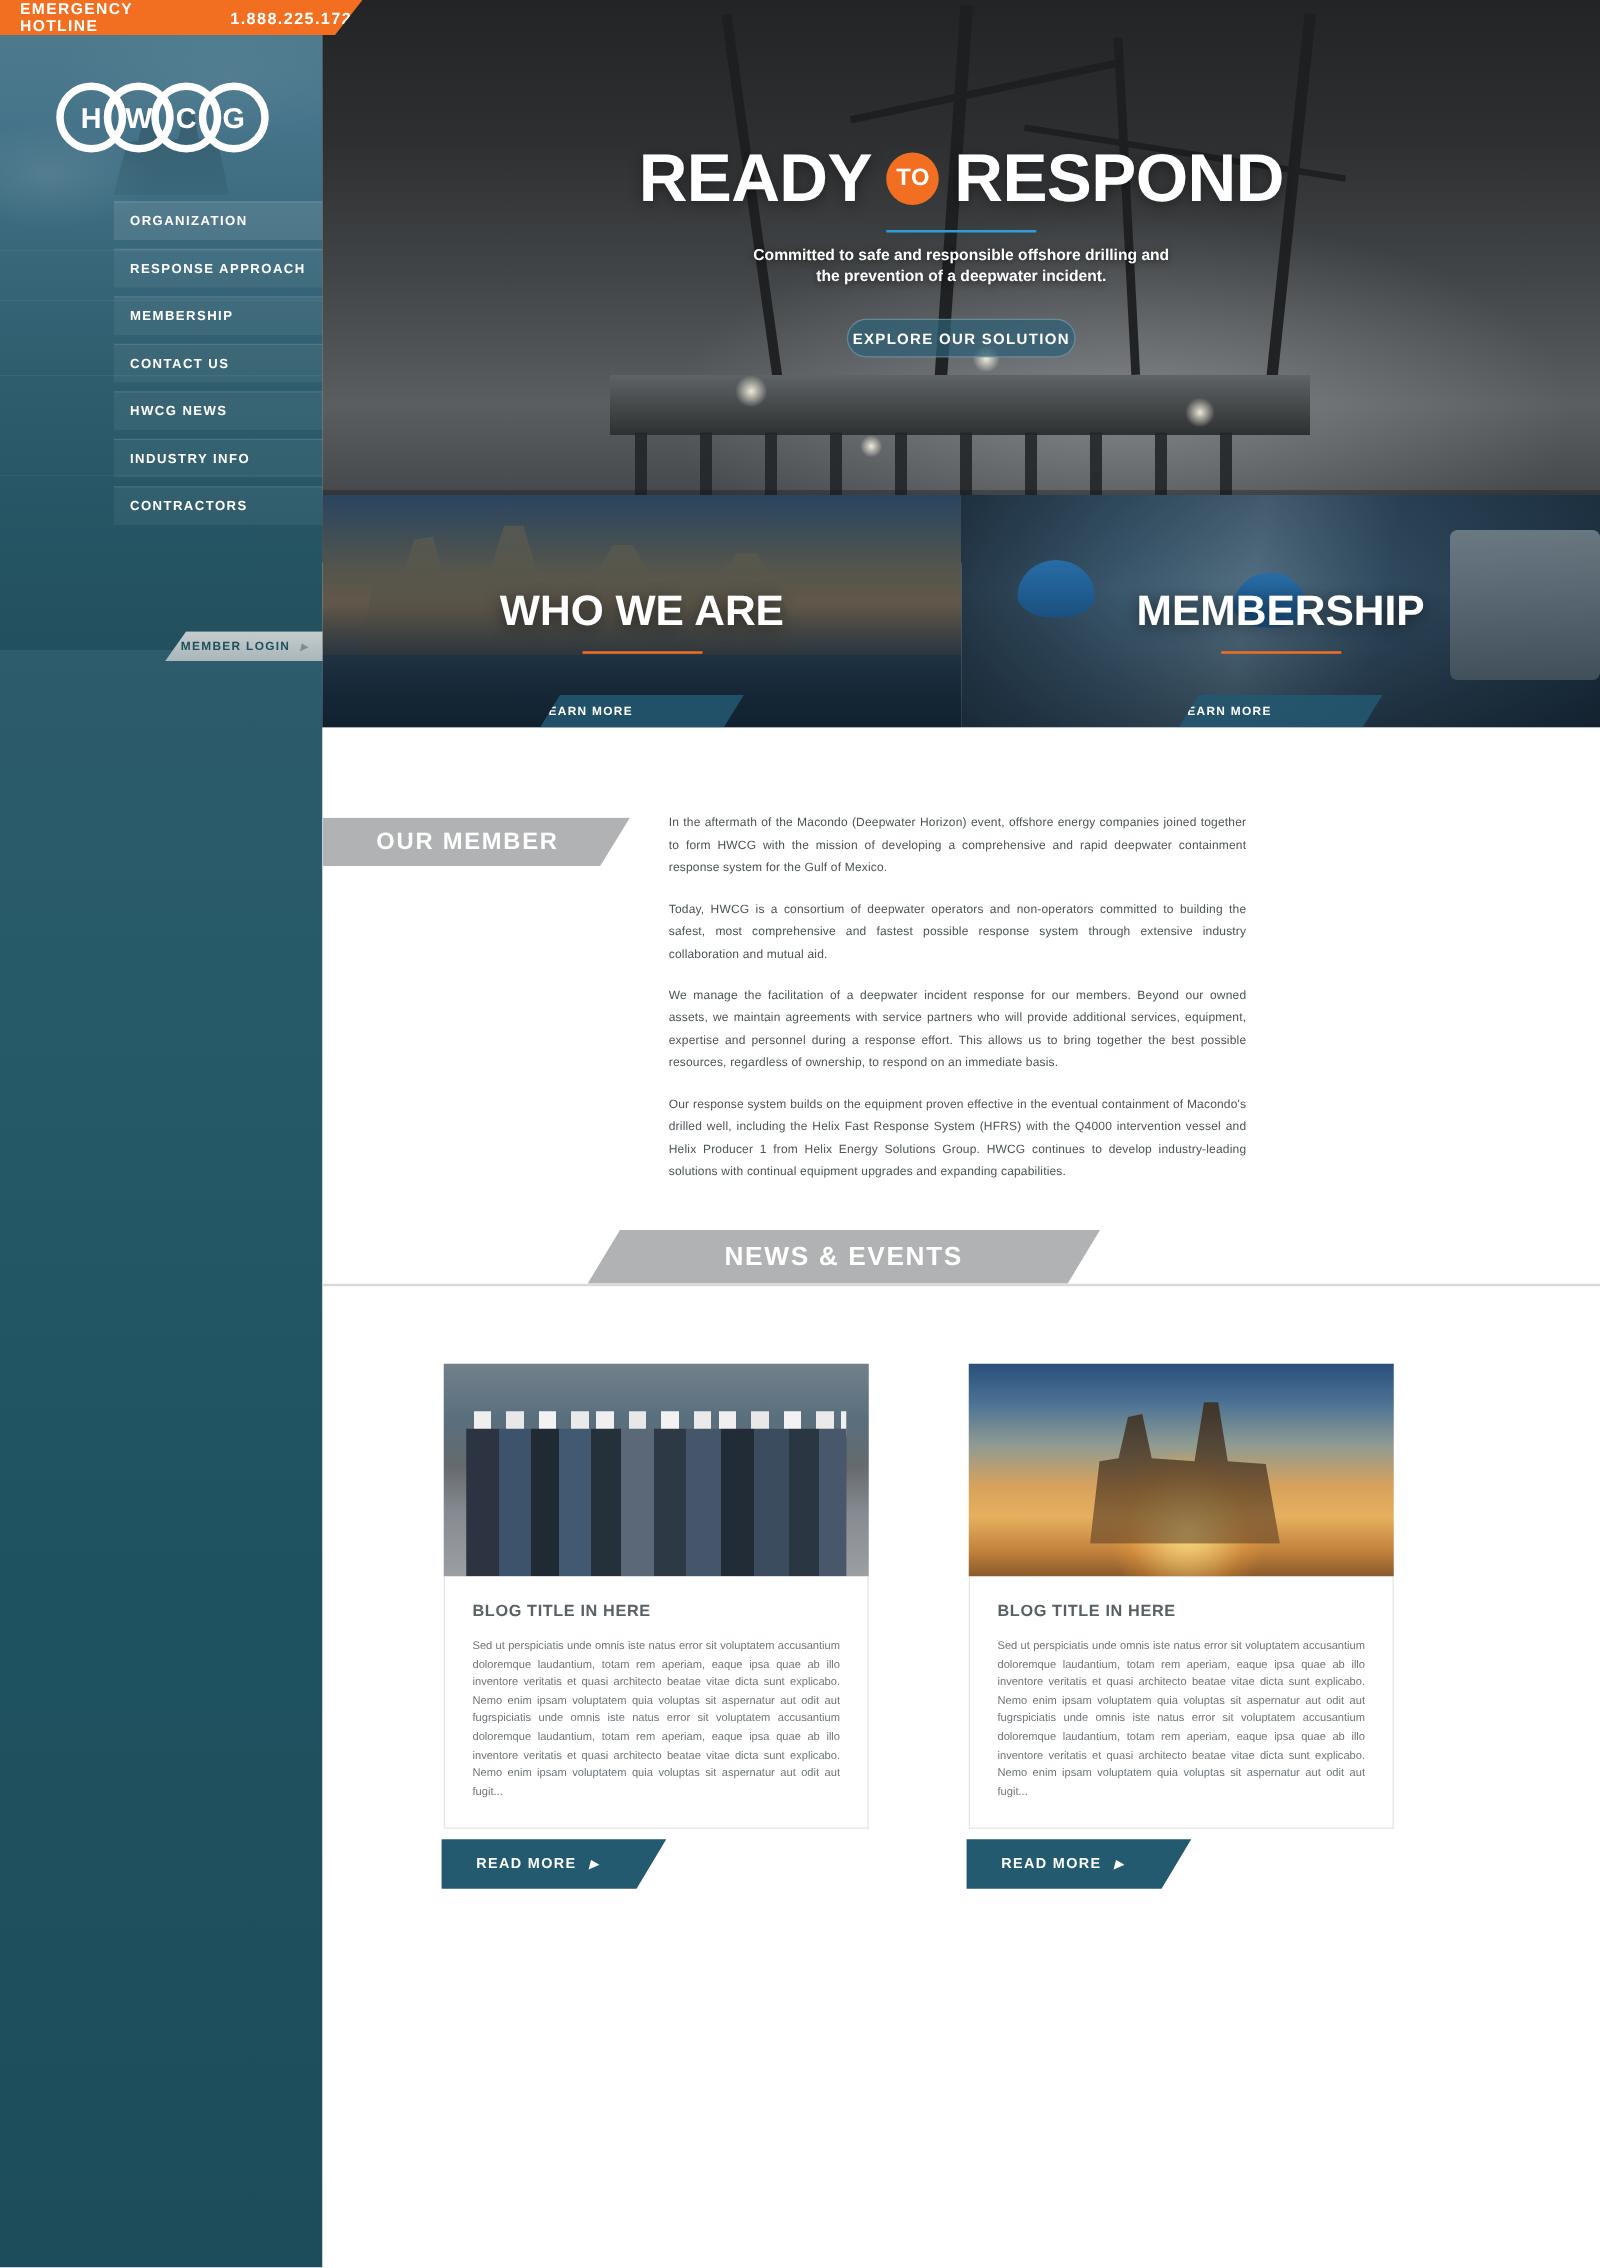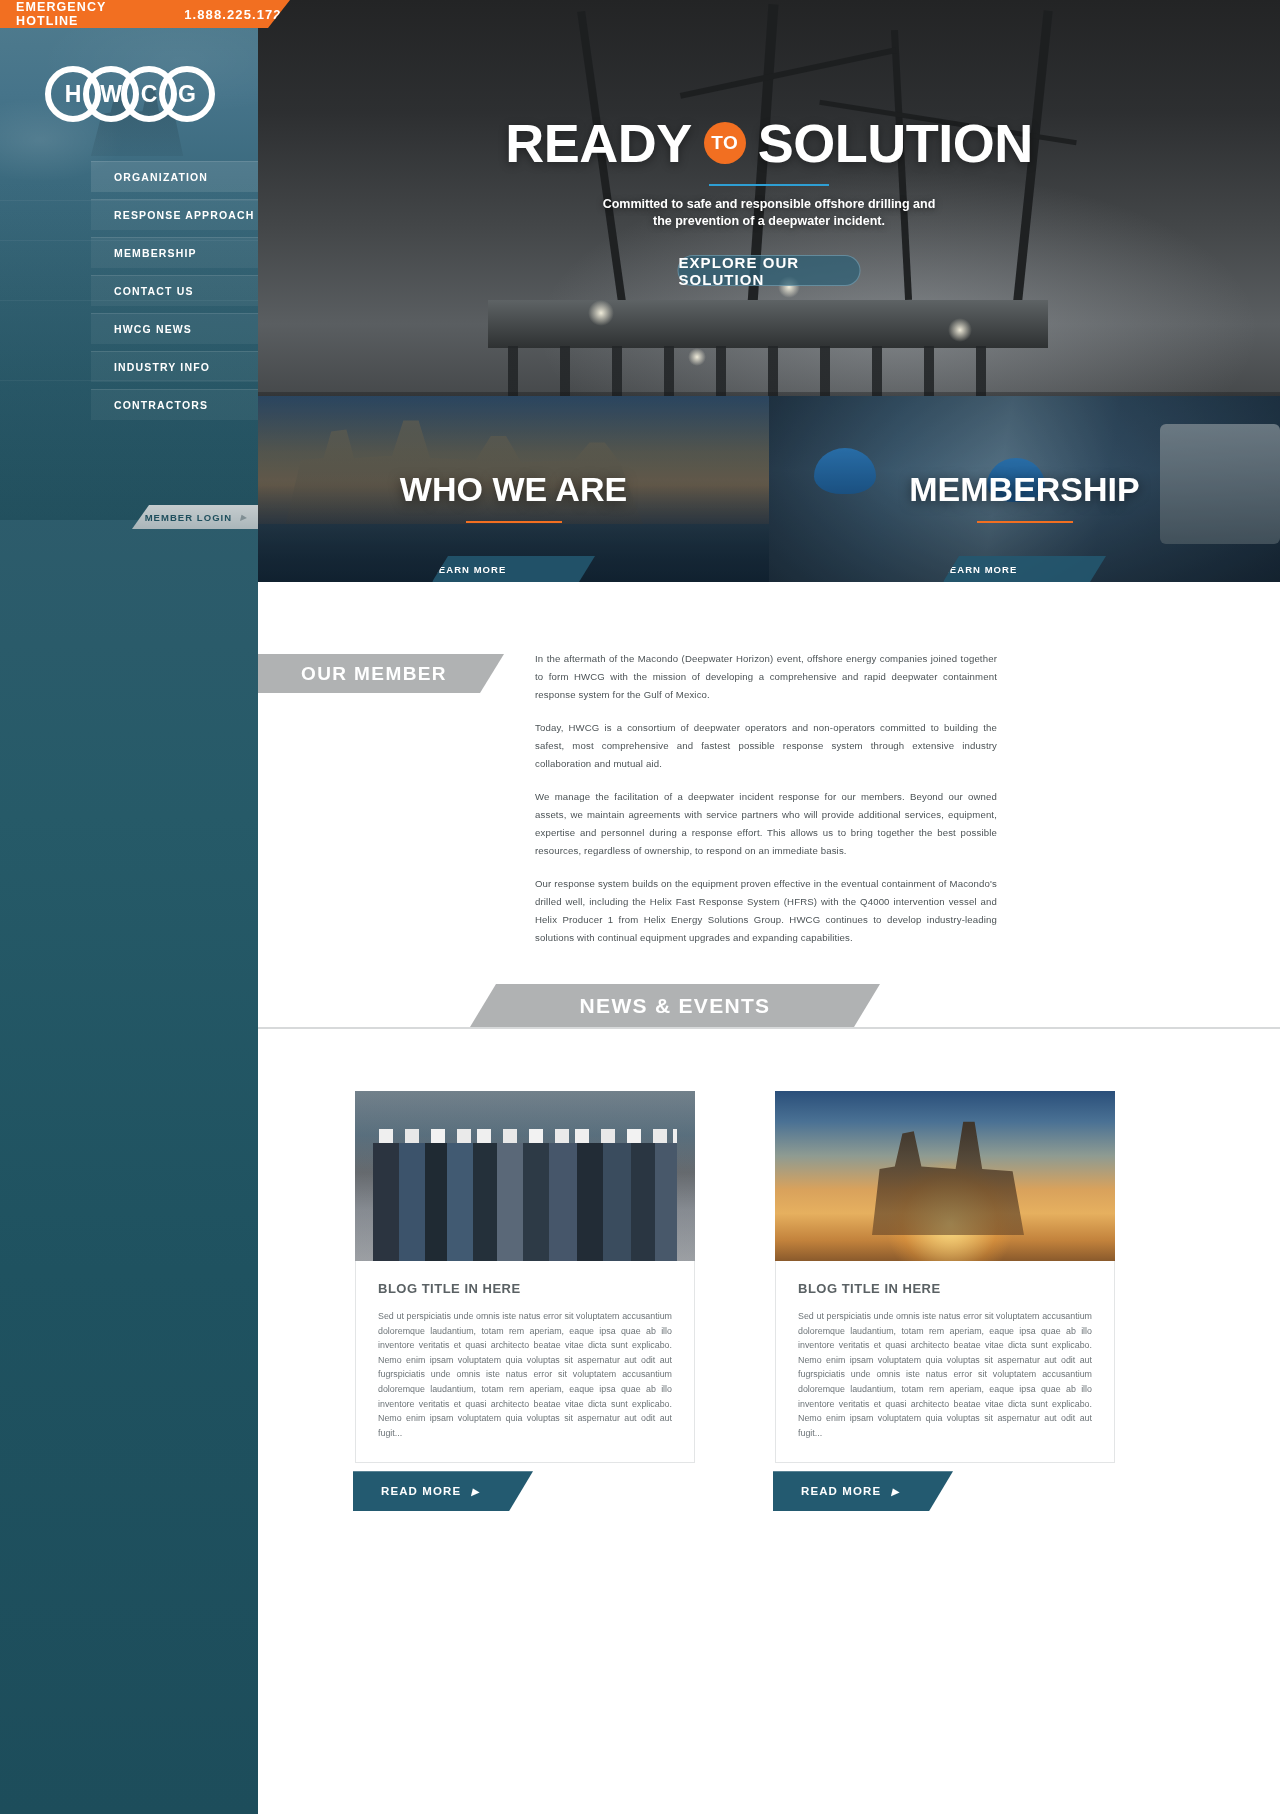--- a/index.html
+++ b/index.html
@@ -66,21 +66,21 @@
   .logo-ring.r2 { left: 38px; }
   .logo-ring.r3 { left: 76px; }
   .logo-ring.r4 { left: 114px; }
 
   
   .nav { position: absolute; left: 91px; top: 161px; width: 168px; z-index: 20; }
   .nav-item {
     position: relative; height: 31px; margin-bottom: 7px;
     background: rgba(255,255,255,0.055);
     border-top: 1px solid rgba(255,255,255,0.11);
-    display: flex; align-items: center; padding-left: 23px;
+    display: flex; align-items: center; padding-left: 13px;
     cursor: pointer;
   }
   .nav-item.active { background: rgba(255,255,255,0.105); }
   .nav-item span {
     color: #ffffff; font-size: 10.5px; font-weight: 700; letter-spacing: 1.15px;
     white-space: nowrap;
   }
   .member-login {
     position: absolute; left: 132px; top: 505px; width: 127px; height: 24px;
     background: linear-gradient(180deg, #c5ccce 0%, #aab6ba 100%);
@@ -152,21 +152,21 @@
     text-shadow: 0 1px 6px rgba(0,0,0,.55);
   }
   .hero-btn {
     position: absolute; left: 50%; top: 255px; transform: translateX(-50%);
     width: 183px; height: 31px; border-radius: 16px;
     background: rgba(45,95,118,0.72);
     border: 1px solid rgba(150,190,210,0.45);
     display: flex; align-items: center; justify-content: center;
     z-index: 10; cursor: pointer;
   }
-  .hero-btn span { color: #ffffff; font-size: 15px; font-weight: 700; letter-spacing: 1.05px; }
+  .hero-btn span { color: #ffffff; font-size: 12px; font-weight: 700; letter-spacing: 1.05px; }
 
   
   .promos {
     position: absolute; left: 258px; top: 396px; width: 1022px; height: 186px;
     display: flex;
   }
   .promo { position: relative; width: 50%; height: 186px; overflow: hidden; }
   .promo .ov { position: absolute; inset: 0; background: rgba(10,25,35,0.18); }
   .promo-left {
     background:
@@ -388,21 +388,21 @@
   <div class="glow" style="left:520px; top:276px; width:22px; height:22px;"></div>
   <div class="glow" style="left:690px; top:318px; width:24px; height:24px;"></div>
   <div class="glow" style="left:430px; top:348px; width:18px; height:18px;"></div>
   <div class="strip-bottom"></div>
 
   <h1 class="hero-title">
     <span class="t1">READY</span>
     <span class="to">
       <span>TO</span>
     </span>
-    <span class="t2">SOLUTION</span>
+    <span class="t2">RESPOND</span>
   </h1>
   <div class="hero-rule"></div>
   <p class="hero-sub">Committed to safe and responsible offshore drilling and the prevention of a deepwater incident.</p>
   <div class="hero-btn">
     <span>EXPLORE OUR SOLUTION</span>
   </div>
 </section>
 
 <section class="promos">
   <div class="promo promo-left">

